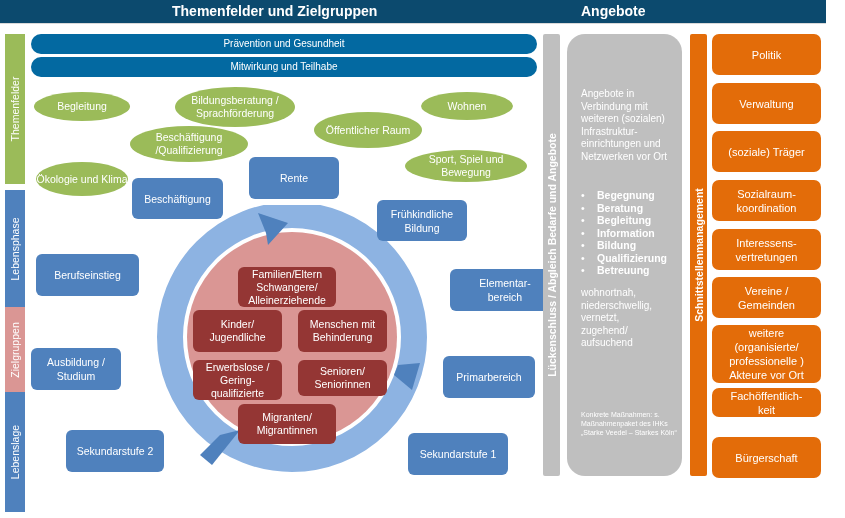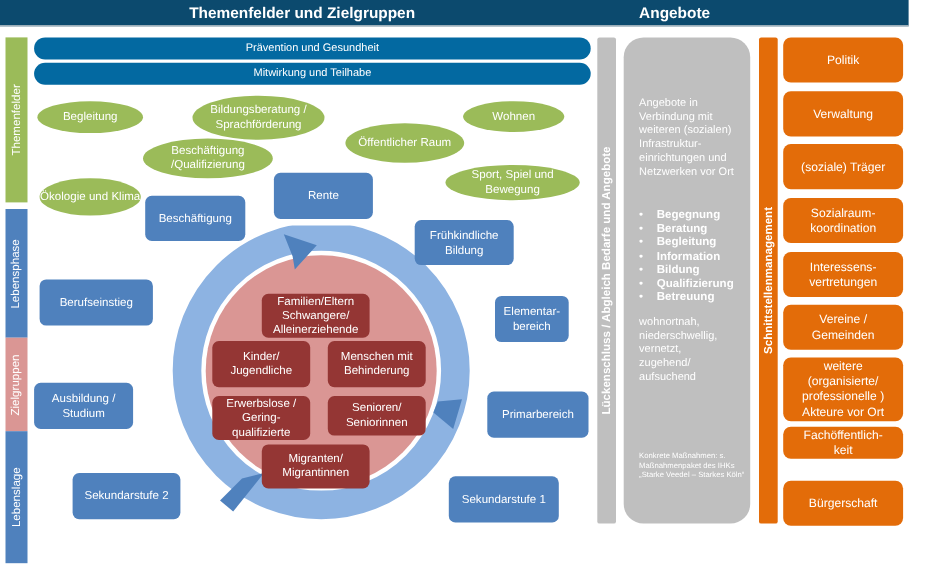--- a/index.html
+++ b/index.html
@@ -62,21 +62,21 @@
   <circle cx="142" cy="132" r="105" fill="#da9694"></circle>
   <path d="M108,8 L138,18 L118,40 L116,28 Z" fill="#4f81bd"></path>
   <path d="M248,160 L270,158 L262,185 L244,170 Z" fill="#4f81bd"></path>
   <path d="M70,230 L90,225 L62,260 L50,250 Z" fill="#4f81bd"></path>
 </svg>
 
 <div class="bbox" style="left:132px;top:178px;width:91px;height:41px;">Beschäftigung</div>
 <div class="bbox" style="left:249px;top:157px;width:90px;height:42px;">Rente</div>
 <div class="bbox" style="left:377px;top:200px;width:90px;height:41px;">Frühkindliche Bildung</div>
 <div class="bbox" style="left:36px;top:254px;width:103px;height:42px;">Berufseinstieg</div>
-<div class="bbox" style="left:450px;top:269px;width:67px;height:42px;padding:0 16px;box-sizing:border-box;">Elementar-bereich</div>
+<div class="bbox" style="left:450px;top:269px;width:110px;height:42px;padding:0 16px;box-sizing:border-box;">Elementar-bereich</div>
 <div class="bbox" style="left:31px;top:348px;width:90px;height:42px;">Ausbildung / Studium</div>
 <div class="bbox" style="left:443px;top:356px;width:92px;height:42px;">Primarbereich</div>
 <div class="bbox" style="left:66px;top:430px;width:98px;height:42px;">Sekundarstufe 2</div>
 <div class="bbox" style="left:408px;top:433px;width:100px;height:42px;">Sekundarstufe 1</div>
 
 <div class="rbox" style="left:238px;top:267px;width:98px;height:40px;padding:0 4px;box-sizing:border-box;">Familien/Eltern Schwangere/ Alleinerziehende</div>
 <div class="rbox" style="left:193px;top:310px;width:89px;height:42px;padding:0 14px;box-sizing:border-box;">Kinder/ Jugendliche</div>
 <div class="rbox" style="left:298px;top:310px;width:89px;height:42px;padding:0 8px;box-sizing:border-box;">Menschen mit Behinderung</div>
 <div class="rbox" style="left:193px;top:360px;width:89px;height:40px;padding:0 6px;box-sizing:border-box;">Erwerbslose / Gering-qualifizierte</div>
 <div class="rbox" style="left:298px;top:360px;width:89px;height:36px;padding:0 14px;box-sizing:border-box;">Senioren/ Seniorinnen</div>

